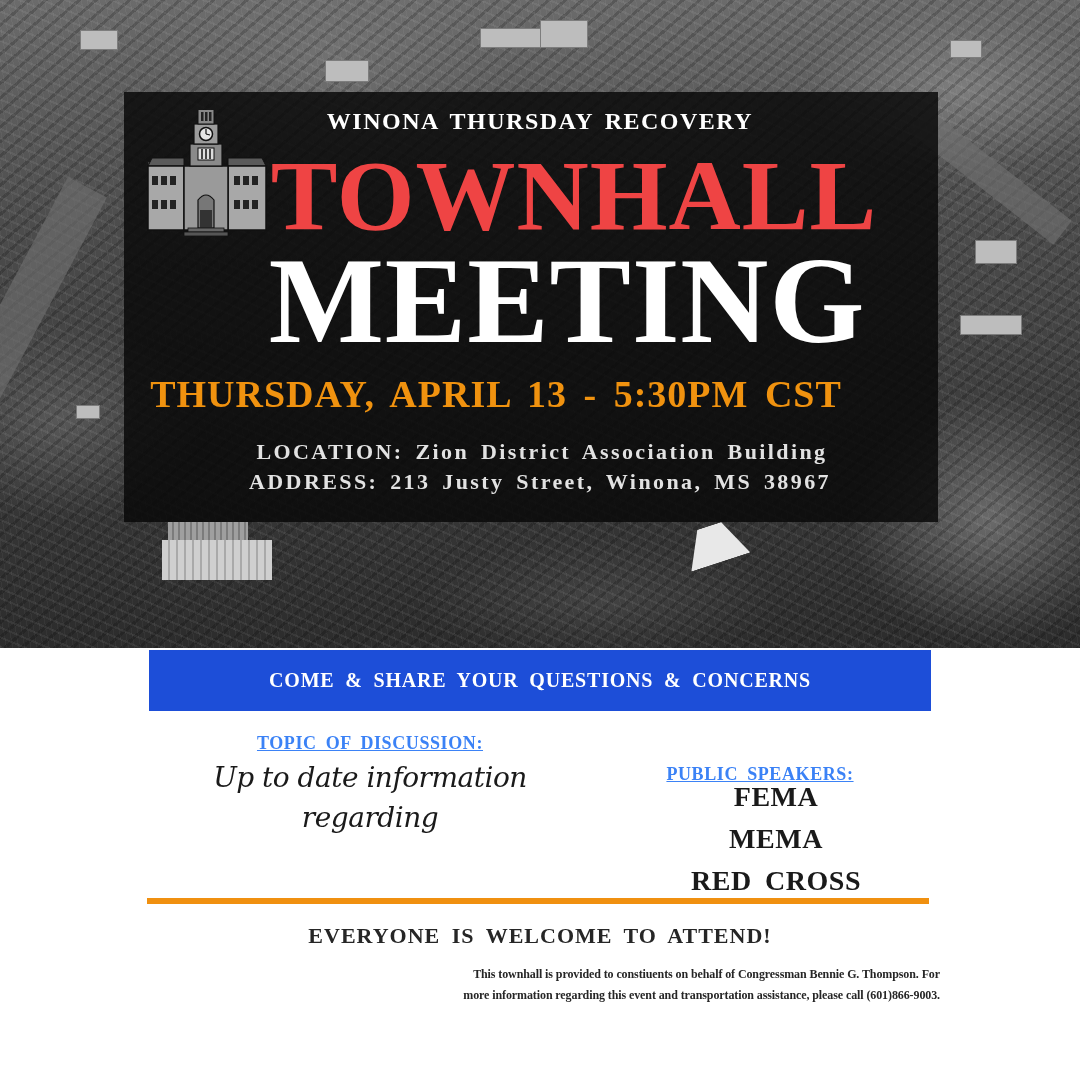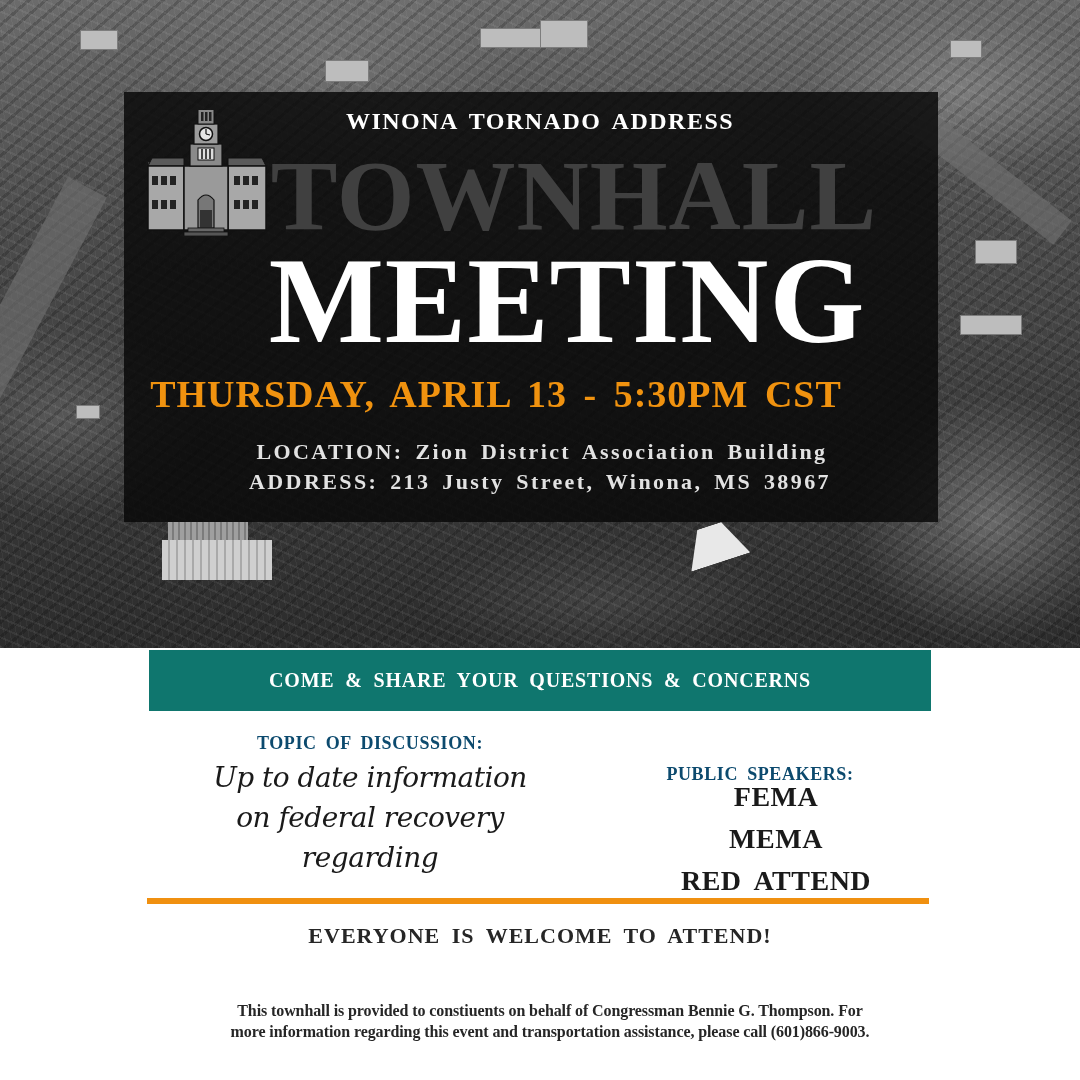--- a/index.html
+++ b/index.html
@@ -54,21 +54,21 @@
     position: absolute; left: 124px; top: 92px; width: 814px; height: 430px;
     background: rgba(8,8,8,.84);
   }
   .subtitle {
     position: absolute; left: 0; width: 100%; top: 108px; text-align: center;
     color: #ffffff; font-weight: bold; font-size: 24px; letter-spacing: 1.5px;
     word-spacing: 4px;
   }
   .title-townhall {
     position: absolute; left: 262px; top: 146px; width: 624px; text-align: center;
-    color: #404040; font-weight: bold; font-size: 100px; line-height: 100px;
+    color: #ef4444; font-weight: bold; font-size: 100px; line-height: 100px;
     letter-spacing: 1px; transform: scaleY(1.0);
   }
   .title-meeting {
     position: absolute; left: 232px; top: 240px; width: 670px; text-align: center;
     color: #ffffff; font-weight: bold; font-size: 122px; line-height: 122px;
     letter-spacing: 1px;
   }
   .date-line {
     position: absolute; left: 124px; width: 744px; top: 372px; text-align: center;
     color: #f0920f; font-weight: bold; font-size: 38px; letter-spacing: 1px;
@@ -81,30 +81,30 @@
   }
   .location-line { top: 439px; left: 112px; width: 860px; }
   .address-line { top: 469px; left: 110px; width: 860px; }
 
   
   .building-icon { position: absolute; left: 144px; top: 110px; width: 124px; height: 126px; }
 
   
   .cta-band {
     position: absolute; left: 149px; top: 650px; width: 782px; height: 61px;
-    background: #0f766e;
+    background: #1d4ed8;
     display: flex; align-items: center; justify-content: center;
     color: #ffffff; font-weight: bold; font-size: 20px; letter-spacing: .8px;
     word-spacing: 5px;
   }
 
   
   .col-head {
-    position: absolute; color: #0c4a6e; font-weight: bold; font-size: 18px;
-    letter-spacing: .6px; word-spacing: 4px; text-align: center;
+    position: absolute; color: #3b82f6; font-weight: bold; font-size: 18px;
+    letter-spacing: .6px; word-spacing: 4px; text-align: center; text-decoration: underline;
   }
   .topic-head { left: 200px; width: 340px; top: 733px; }
   .speakers-head { left: 630px; width: 260px; top: 733px; margin-top: 31px; }
 
   .topic-script {
     position: absolute; left: 190px; width: 360px; top: 758px; text-align: center;
     color: #1a1a1a; font-family: "DejaVu Serif", serif; font-style: italic;
     font-size: 28px; line-height: 40px; letter-spacing: -.5px;
   }
   .speaker-list {
@@ -119,24 +119,23 @@
   .divider {
     position: absolute; left: 147px; top: 898px; width: 782px; height: 6px;
     background: #f09010;
   }
   .welcome {
     position: absolute; left: 0; width: 1080px; top: 923px; text-align: center;
     color: #262626; font-weight: bold; font-size: 22px; letter-spacing: 1px;
     word-spacing: 5px;
   }
   .footnote {
-    position: absolute; left: 160px; width: 780px; top: 964px; text-align: center;
-    color: #262626; font-weight: bold; font-size: 16px; line-height: 21px;
+    position: absolute; left: 160px; width: 780px; top: 964px; text-align: right;
+    color: #262626; font-weight: bold; font-size: 12px; line-height: 21px;
     letter-spacing: -.1px;
-    margin-top: 36px;
   }
 </style>
 </head>
 <body>
 
 <div class="photo">
   <div class="road r1"></div>
   <div class="road r2"></div>
   <div class="house" style="left:80px;top:30px;width:36px;height:18px;"></div>
   <div class="house" style="left:325px;top:60px;width:42px;height:20px;"></div>
@@ -198,43 +197,42 @@
   <line x1="62" y1="24" x2="66" y2="25" stroke="#111" stroke-width="1.2"></line>
 
   <rect x="54" y="-2" width="16" height="16" fill="#888" stroke="#111" stroke-width="1"></rect>
   <g fill="#222">
       <rect x="57" y="2" width="2.5" height="9"></rect>
       <rect x="61" y="2" width="2.5" height="9"></rect>
       <rect x="65" y="2" width="2.5" height="9"></rect>
     </g>
 </svg>
 
-<div class="subtitle">WINONA TORNADO ADDRESS</div>
+<div class="subtitle">WINONA THURSDAY RECOVERY</div>
 <div class="title-townhall">TOWNHALL</div>
 <div class="title-meeting">MEETING</div>
 <div class="date-line">THURSDAY, APRIL 13 - 5:30PM CST</div>
 <div class="location-line">LOCATION: Zion District Association Building</div>
 <div class="address-line">ADDRESS: 213 Justy Street, Winona, MS 38967</div>
 
 <div class="cta-band">
   <span>COME &amp; SHARE YOUR QUESTIONS &amp; CONCERNS</span>
 </div>
 
 <div class="col-head topic-head">TOPIC OF DISCUSSION:</div>
 <div class="topic-script">
   <div>Up to date information</div>
-  <div>on federal recovery</div>
   <div>regarding</div>
 </div>
 
 <div class="col-head speakers-head">PUBLIC SPEAKERS:</div>
 <ul class="speaker-list">
   <li>FEMA</li>
   <li>MEMA</li>
-  <li>RED ATTEND</li>
+  <li>RED CROSS</li>
 </ul>
 
 <div class="divider"></div>
 
 <div class="welcome">EVERYONE IS WELCOME TO ATTEND!</div>
 <div class="footnote">
   <div>This townhall is provided to constiuents on behalf of Congressman Bennie G. Thompson. For</div>
   <div>more information regarding this event and transportation assistance, please call (601)866-9003.</div>
 </div>
 

